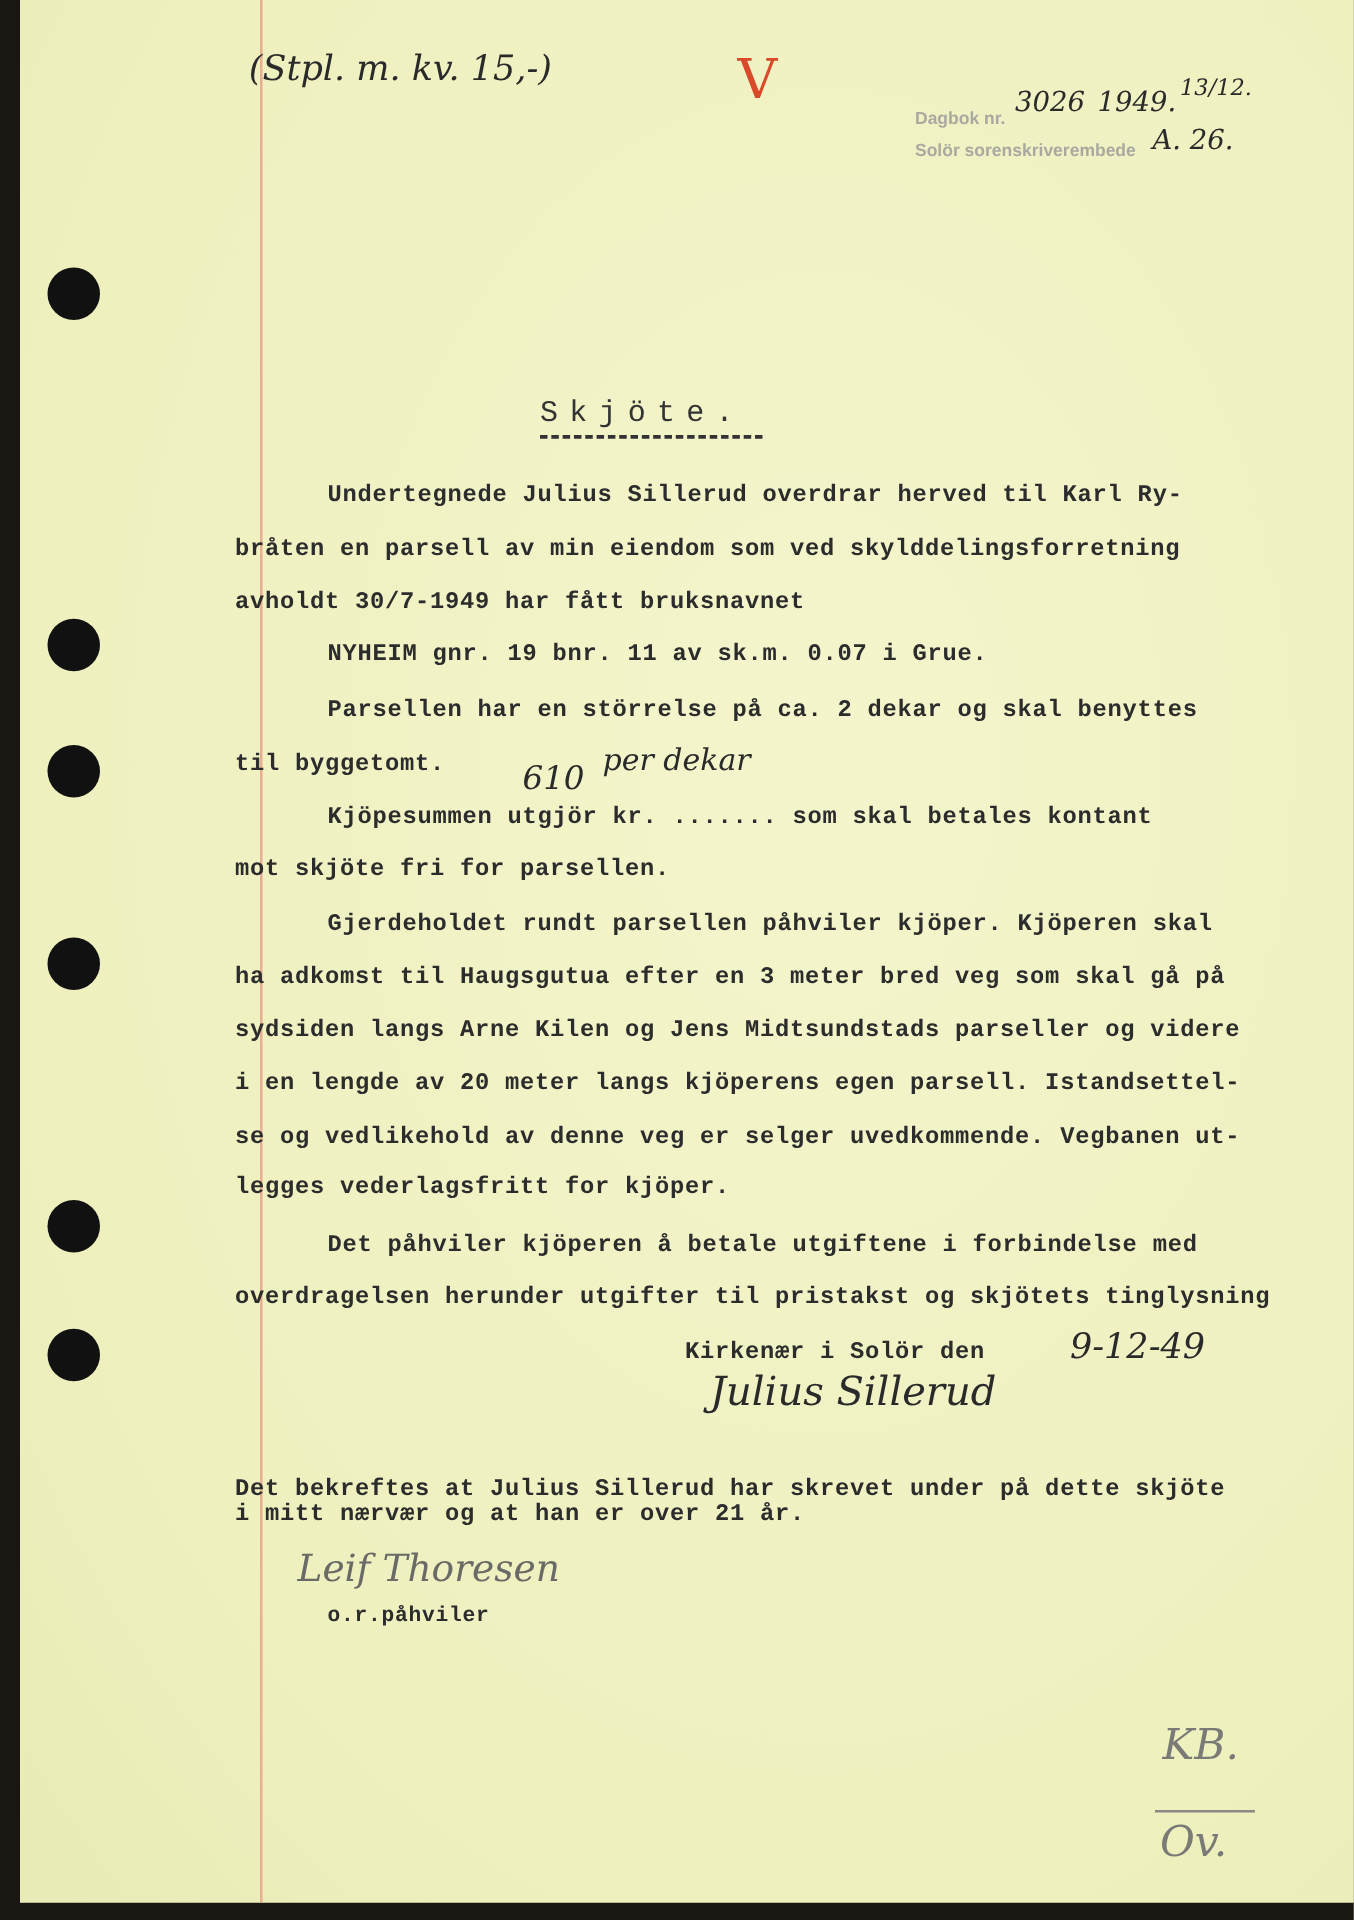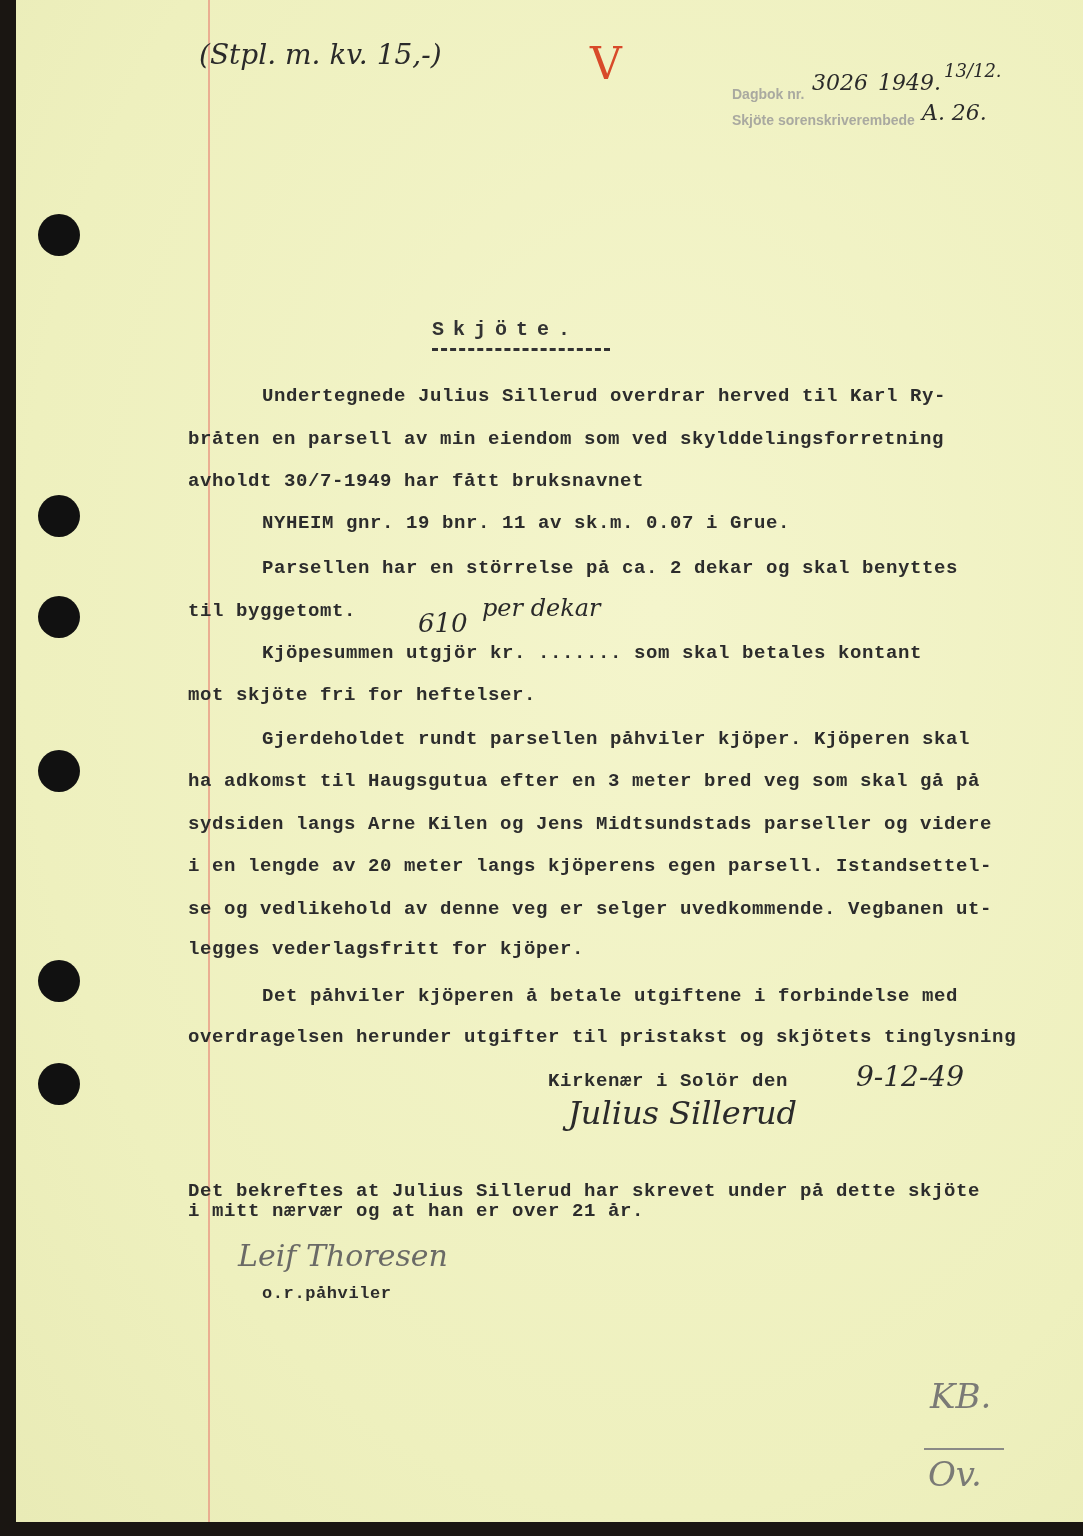--- a/index.html
+++ b/index.html
@@ -3,21 +3,21 @@
 <meta charset="utf-8">
 <style>
   html, body { margin:0; padding:0; }
   body { width:1083px; height:1536px; background:#1a1612; position:relative; overflow:hidden; font-family:"Liberation Mono", "DejaVu Sans Mono", monospace; }
   .paper { position:absolute; left:16px; top:0; width:1067px; height:1522px; background:#f1f2c4; background-image: radial-gradient(ellipse at 60% 40%, #f4f5cc 0%, #eef0be 70%, #e9ebb6 100%); }
   .margin-line { position:absolute; left:192px; top:0; width:2px; height:1522px; background:#e9a28a; opacity:0.85; }
   .hole { position:absolute; width:42px; height:42px; border-radius:50%; background:#111; }
   .hw { position:absolute; font-family:"DejaVu Serif", serif; font-style:italic; color:#2a2a2a; }
   .stamp { position:absolute; font-family:Liberation Sans, sans-serif; font-weight:bold; color:#a9a9a0; font-size:14px; }
   .line { position:absolute; font-size:19px; color:#2c2c2c; font-weight:bold; white-space:pre; letter-spacing:0.6px; }
-  .title { position:absolute; left:416px; top:318px; font-size:20px; letter-spacing:9px; color:#333; font-weight:bold; }
+  .title { position:absolute; left:416px; top:318px; font-size:24px; letter-spacing:9px; color:#333; font-weight:normal; }
   .title-ul { position:absolute; left:416px; top:348px; width:178px; border-top:3px dashed #333; }
 </style>
 </head>
 <body>
 
 <div class="paper">
   <div class="margin-line"></div>
 
   <div class="hole" style="left:22px;top:214px"></div>
   <div class="hole" style="left:22px;top:495px"></div>
@@ -26,36 +26,36 @@
   <div class="hole" style="left:22px;top:960px"></div>
   <div class="hole" style="left:22px;top:1063px"></div>
 
   <div class="hw" style="left:183px;top:38px;font-size:28px;">(Stpl. m. kv. 15,-)</div>
   <div class="hw" style="left:574px;top:38px;font-size:44px;color:#d84a2a;font-style:normal;">V</div>
 
   <div class="stamp" style="left:716px;top:86px;">Dagbok nr.</div>
   <div class="hw" style="left:796px;top:70px;font-size:22px;">3026</div>
   <div class="hw" style="left:862px;top:70px;font-size:22px;">1949.</div>
   <div class="hw" style="left:928px;top:60px;font-size:18px;">13/12.</div>
-  <div class="stamp" style="left:716px;top:112px;">Skjöte sorenskriverembede</div>
+  <div class="stamp" style="left:716px;top:112px;">Solör sorenskriverembede</div>
   <div class="hw" style="left:906px;top:100px;font-size:22px;">A. 26.</div>
 
   <div class="title">Skjöte.</div>
   <div class="title-ul"></div>
 
   <div class="line" style="left:246px;top:385px">Undertegnede Julius Sillerud overdrar herved til Karl Ry-</div>
   <div class="line" style="left:172px;top:428px">bråten en parsell av min eiendom som ved skylddelingsforretning</div>
   <div class="line" style="left:172px;top:470px">avholdt 30/7-1949 har fått bruksnavnet</div>
   <div class="line" style="left:246px;top:512px">NYHEIM gnr. 19 bnr. 11 av sk.m. 0.07 i Grue.</div>
   <div class="line" style="left:246px;top:557px">Parsellen har en störrelse på ca. 2 dekar og skal benyttes</div>
   <div class="line" style="left:172px;top:600px">til byggetomt.</div>
   <div class="hw" style="left:402px;top:608px;font-size:26px;">610</div>
   <div class="hw" style="left:466px;top:594px;font-size:24px;">per dekar</div>
   <div class="line" style="left:246px;top:642px">Kjöpesummen utgjör kr. ....... som skal betales kontant</div>
-  <div class="line" style="left:172px;top:684px">mot skjöte fri for heftelser.</div>
+  <div class="line" style="left:172px;top:684px">mot skjöte fri for parsellen.</div>
   <div class="line" style="left:246px;top:728px">Gjerdeholdet rundt parsellen påhviler kjöper. Kjöperen skal</div>
   <div class="line" style="left:172px;top:770px">ha adkomst til Haugsgutua efter en 3 meter bred veg som skal gå på</div>
   <div class="line" style="left:172px;top:813px">sydsiden langs Arne Kilen og Jens Midtsundstads parseller og videre</div>
   <div class="line" style="left:172px;top:855px">i en lengde av 20 meter langs kjöperens egen parsell. Istandsettel-</div>
   <div class="line" style="left:172px;top:898px">se og vedlikehold av denne veg er selger uvedkommende. Vegbanen ut-</div>
   <div class="line" style="left:246px;top:985px">Det påhviler kjöperen å betale utgiftene i forbindelse med</div>
   <div class="line" style="left:172px;top:938px">legges vederlagsfritt for kjöper.</div>
   <div class="line" style="left:172px;top:1026px">overdragelsen herunder utgifter til pristakst og skjötets tinglysning</div>
 
   <div class="line" style="left:532px;top:1070px">Kirkenær i Solör den</div>

